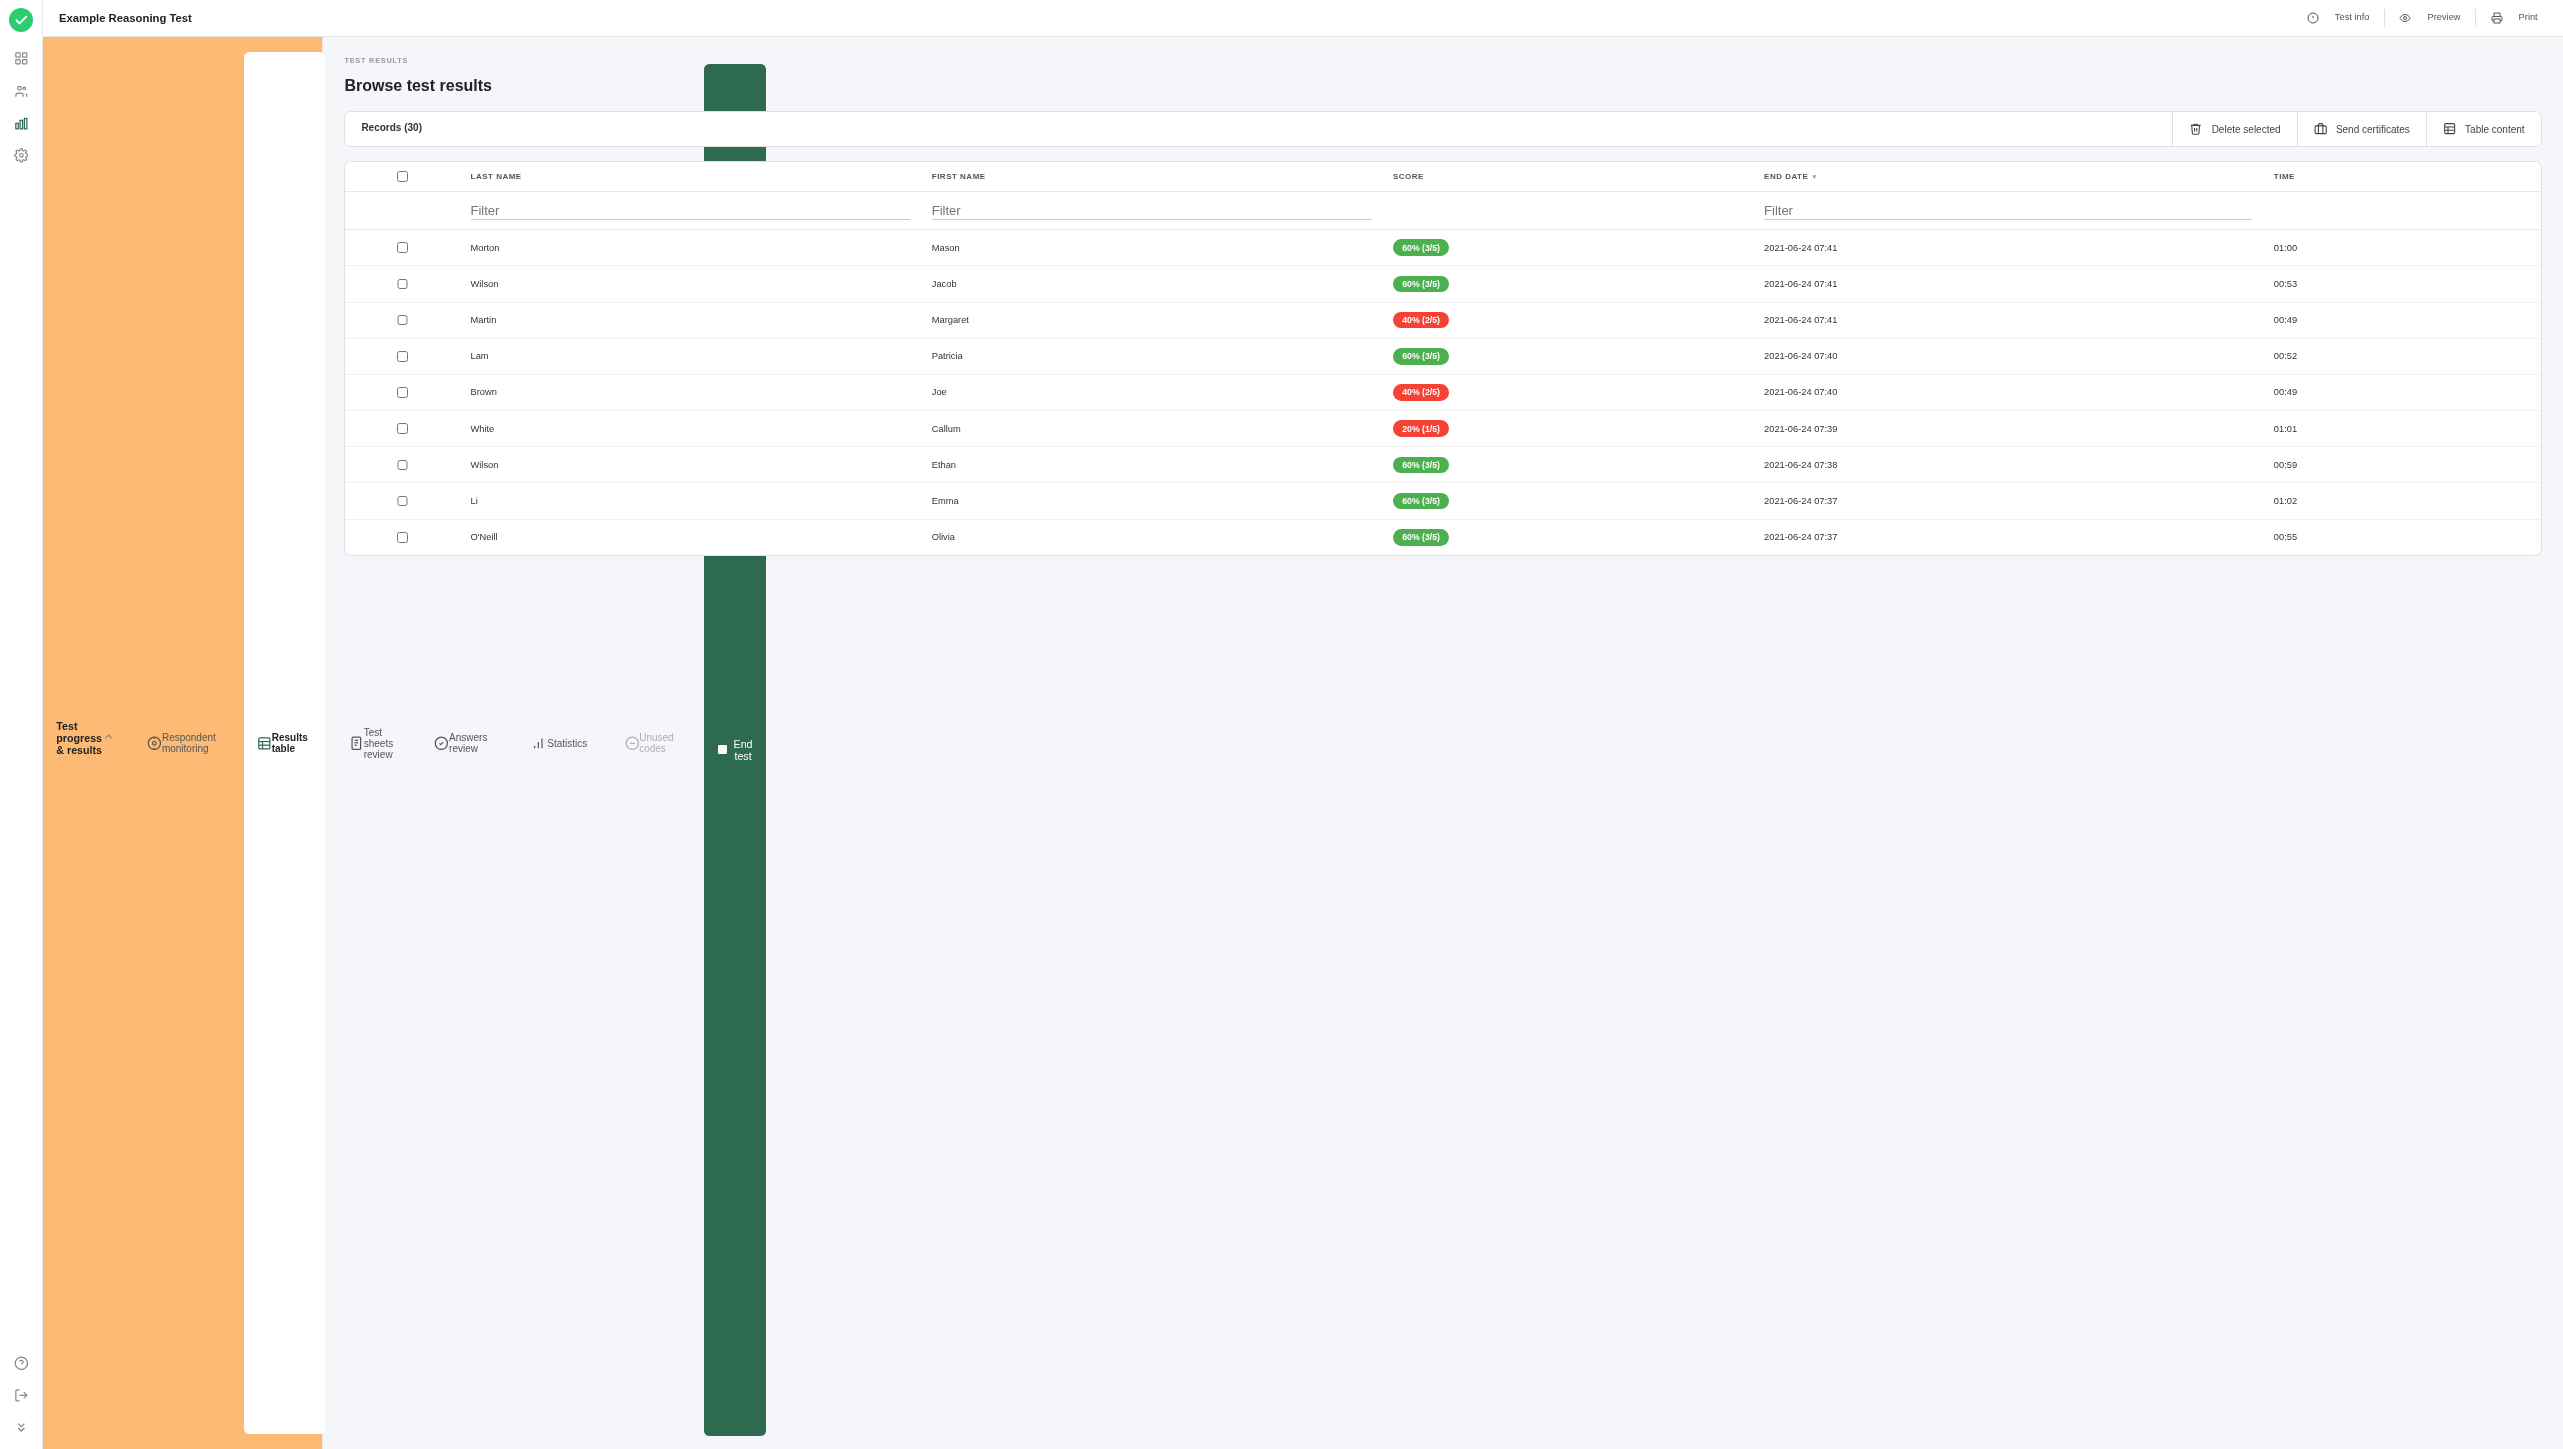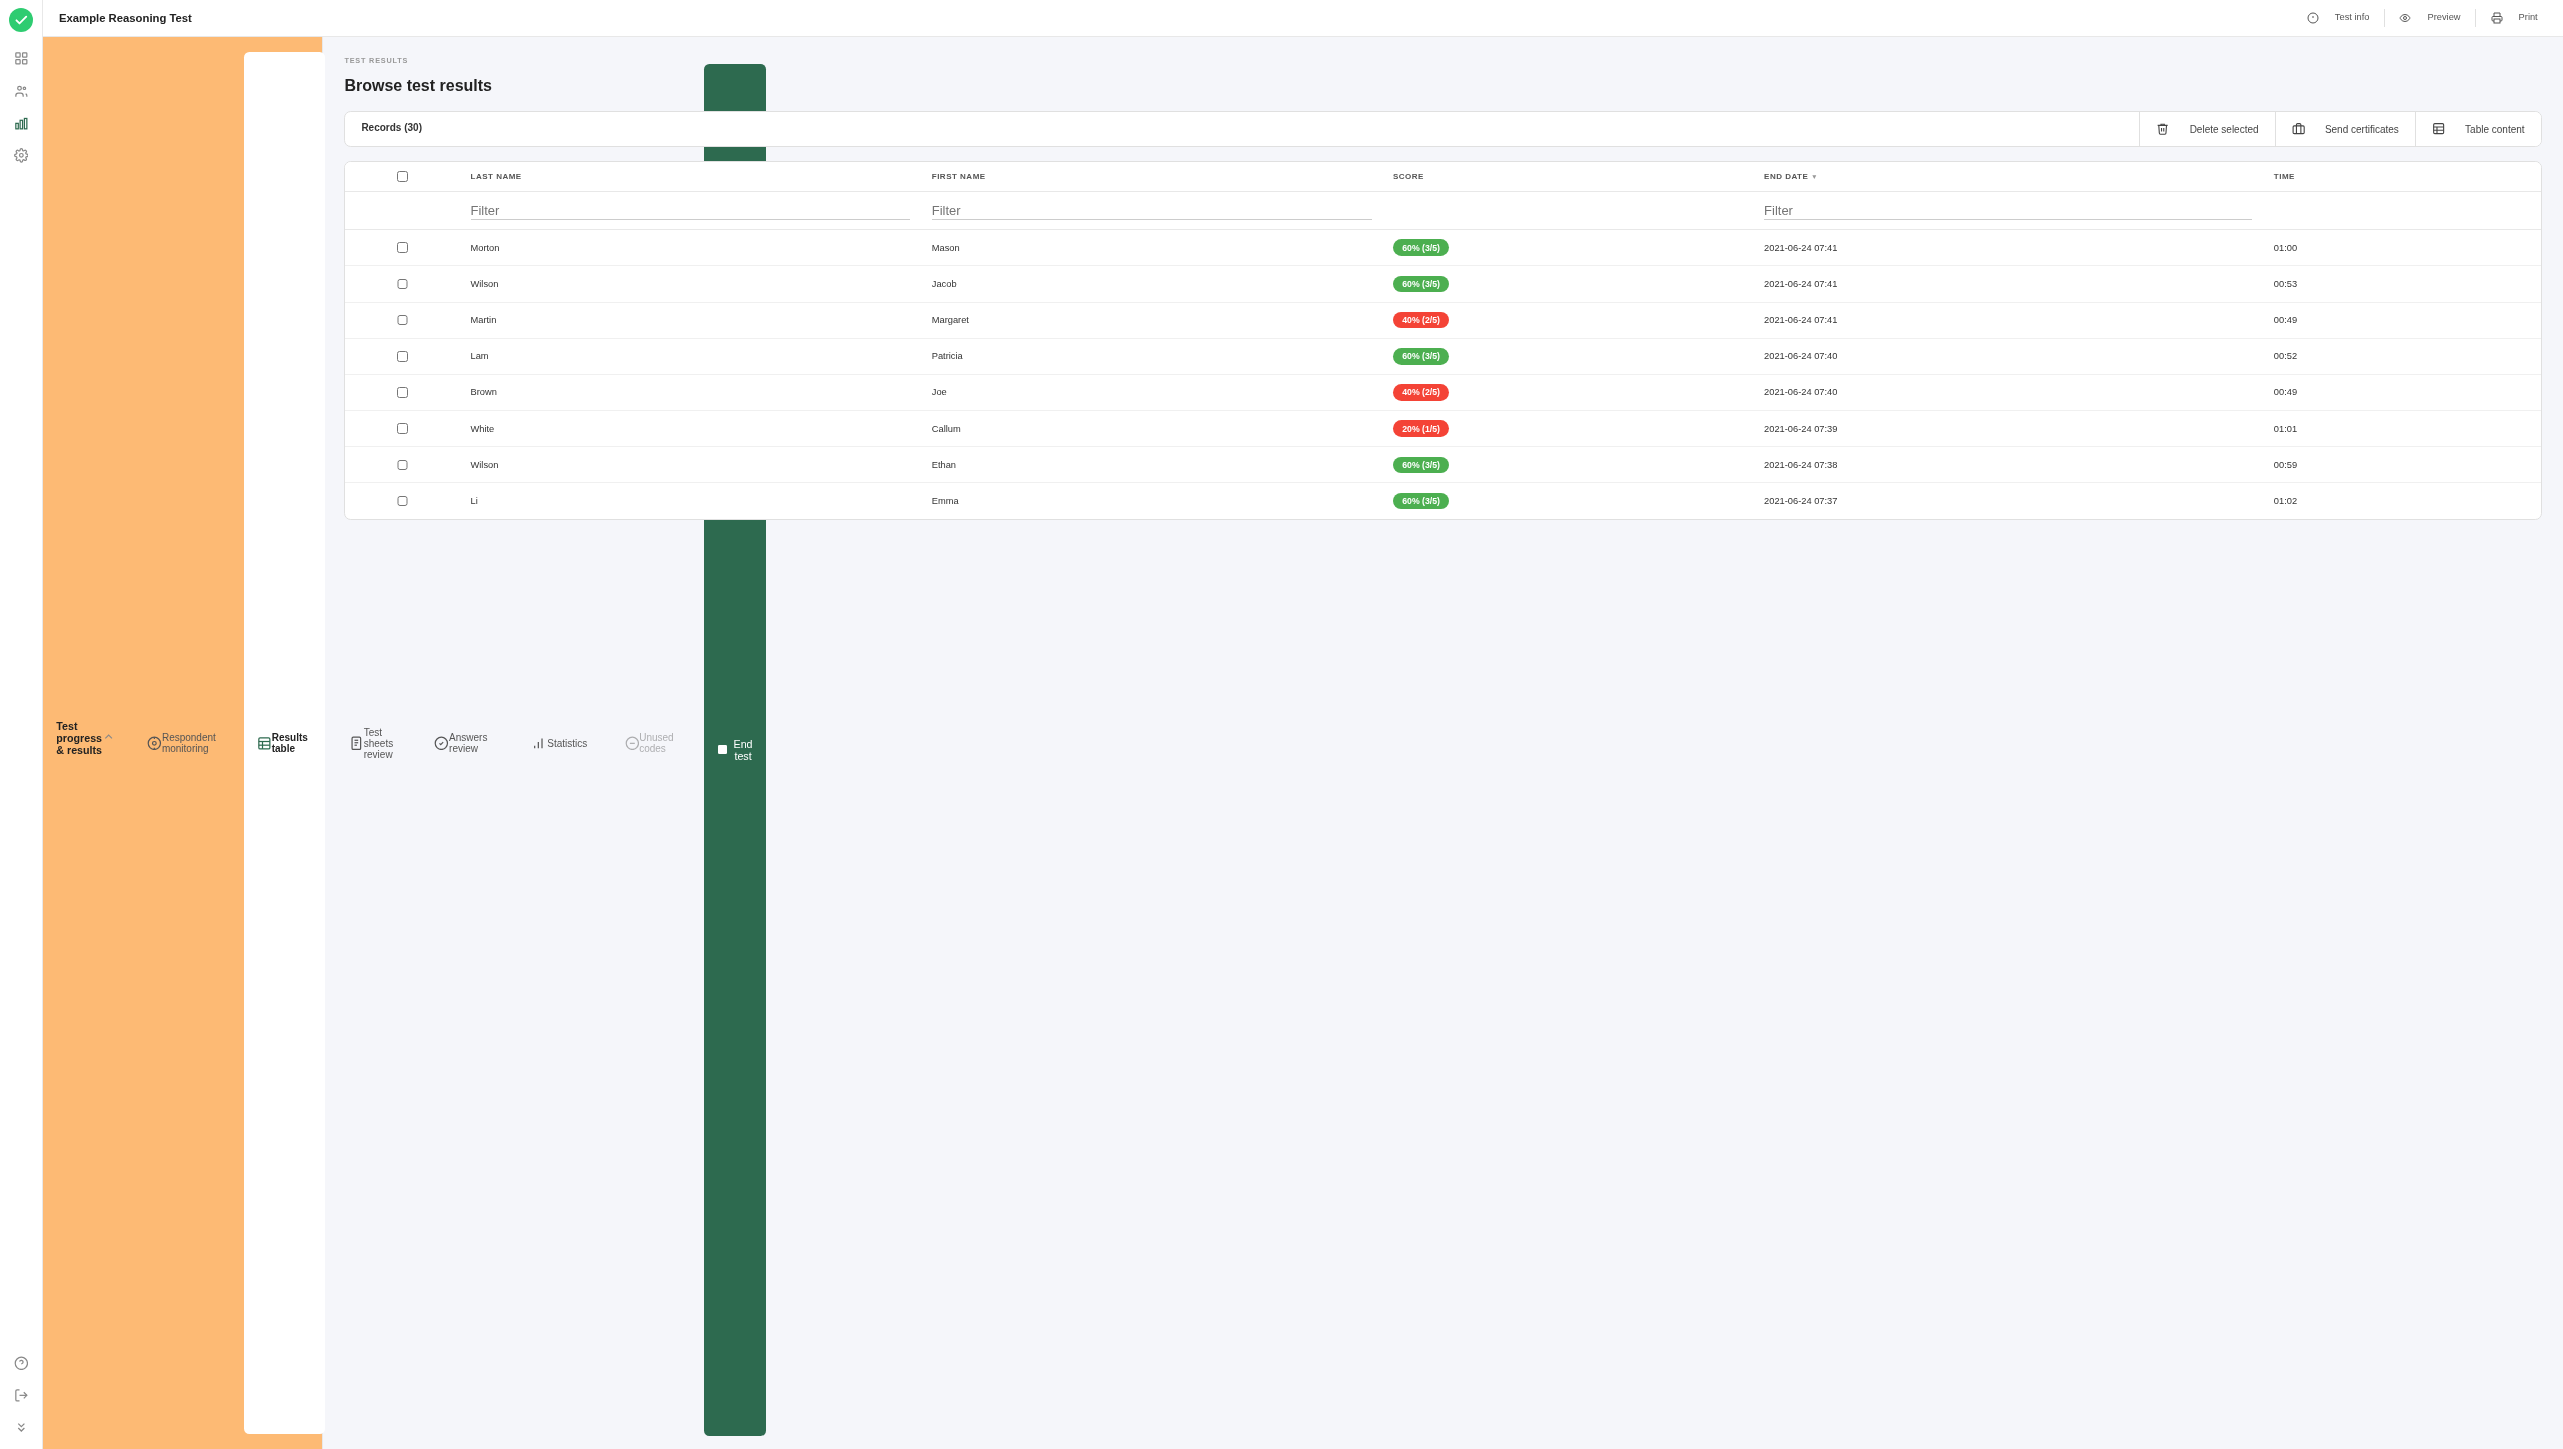--- a/index.html
+++ b/index.html
@@ -108,21 +108,21 @@
       border-radius: 6.7px;
       overflow: hidden;
       margin-bottom: 13.3px;
     }
     .toolbar-records {
       padding: 10.7px 16px;
       font-size: 10px; font-weight: 600; color: #333;
       flex: 1;
     }
     .toolbar-btn {
-      display: flex; align-items: center; gap: 20px;
+      display: flex; align-items: center; gap: 9px;
       padding: 10.7px 16px;
       border-left: 0.7px solid #e0e0e0;
       cursor: pointer; color: #444; font-size: 10px;
       background: #fff; border-top: none; border-right: none; border-bottom: none;
     }
     .toolbar-btn svg { width: 13.3px; height: 13.3px; }
 
     
     .results-table-wrap {
       background: #fff;
@@ -528,19 +528,33 @@
                   </div>
       </td>
       <td class="col-lastname">Li</td>
       <td class="col-firstname">Emma</td>
       <td class="col-score">
         <span class="score-badge score-green">60% (3/5)</span>
       </td>
       <td class="col-enddate">2021-06-24 07:37</td>
       <td class="col-time">01:02</td>
     </tr>
+              <tr>
+      <td class="col-check">
+        <div class="cb-wrap">
+                    <input type="checkbox" style="">
+                  </div>
+      </td>
+      <td class="col-lastname">O'Neill</td>
+      <td class="col-firstname">Olivia</td>
+      <td class="col-score">
+        <span class="score-badge score-green">60% (3/5)</span>
+      </td>
+      <td class="col-enddate">2021-06-24 07:37</td>
+      <td class="col-time">00:55</td>
+    </tr>
             </tbody>
         </table>
       </div>
     </div>
   </div>
 </div>
 
 
 </body></html>

